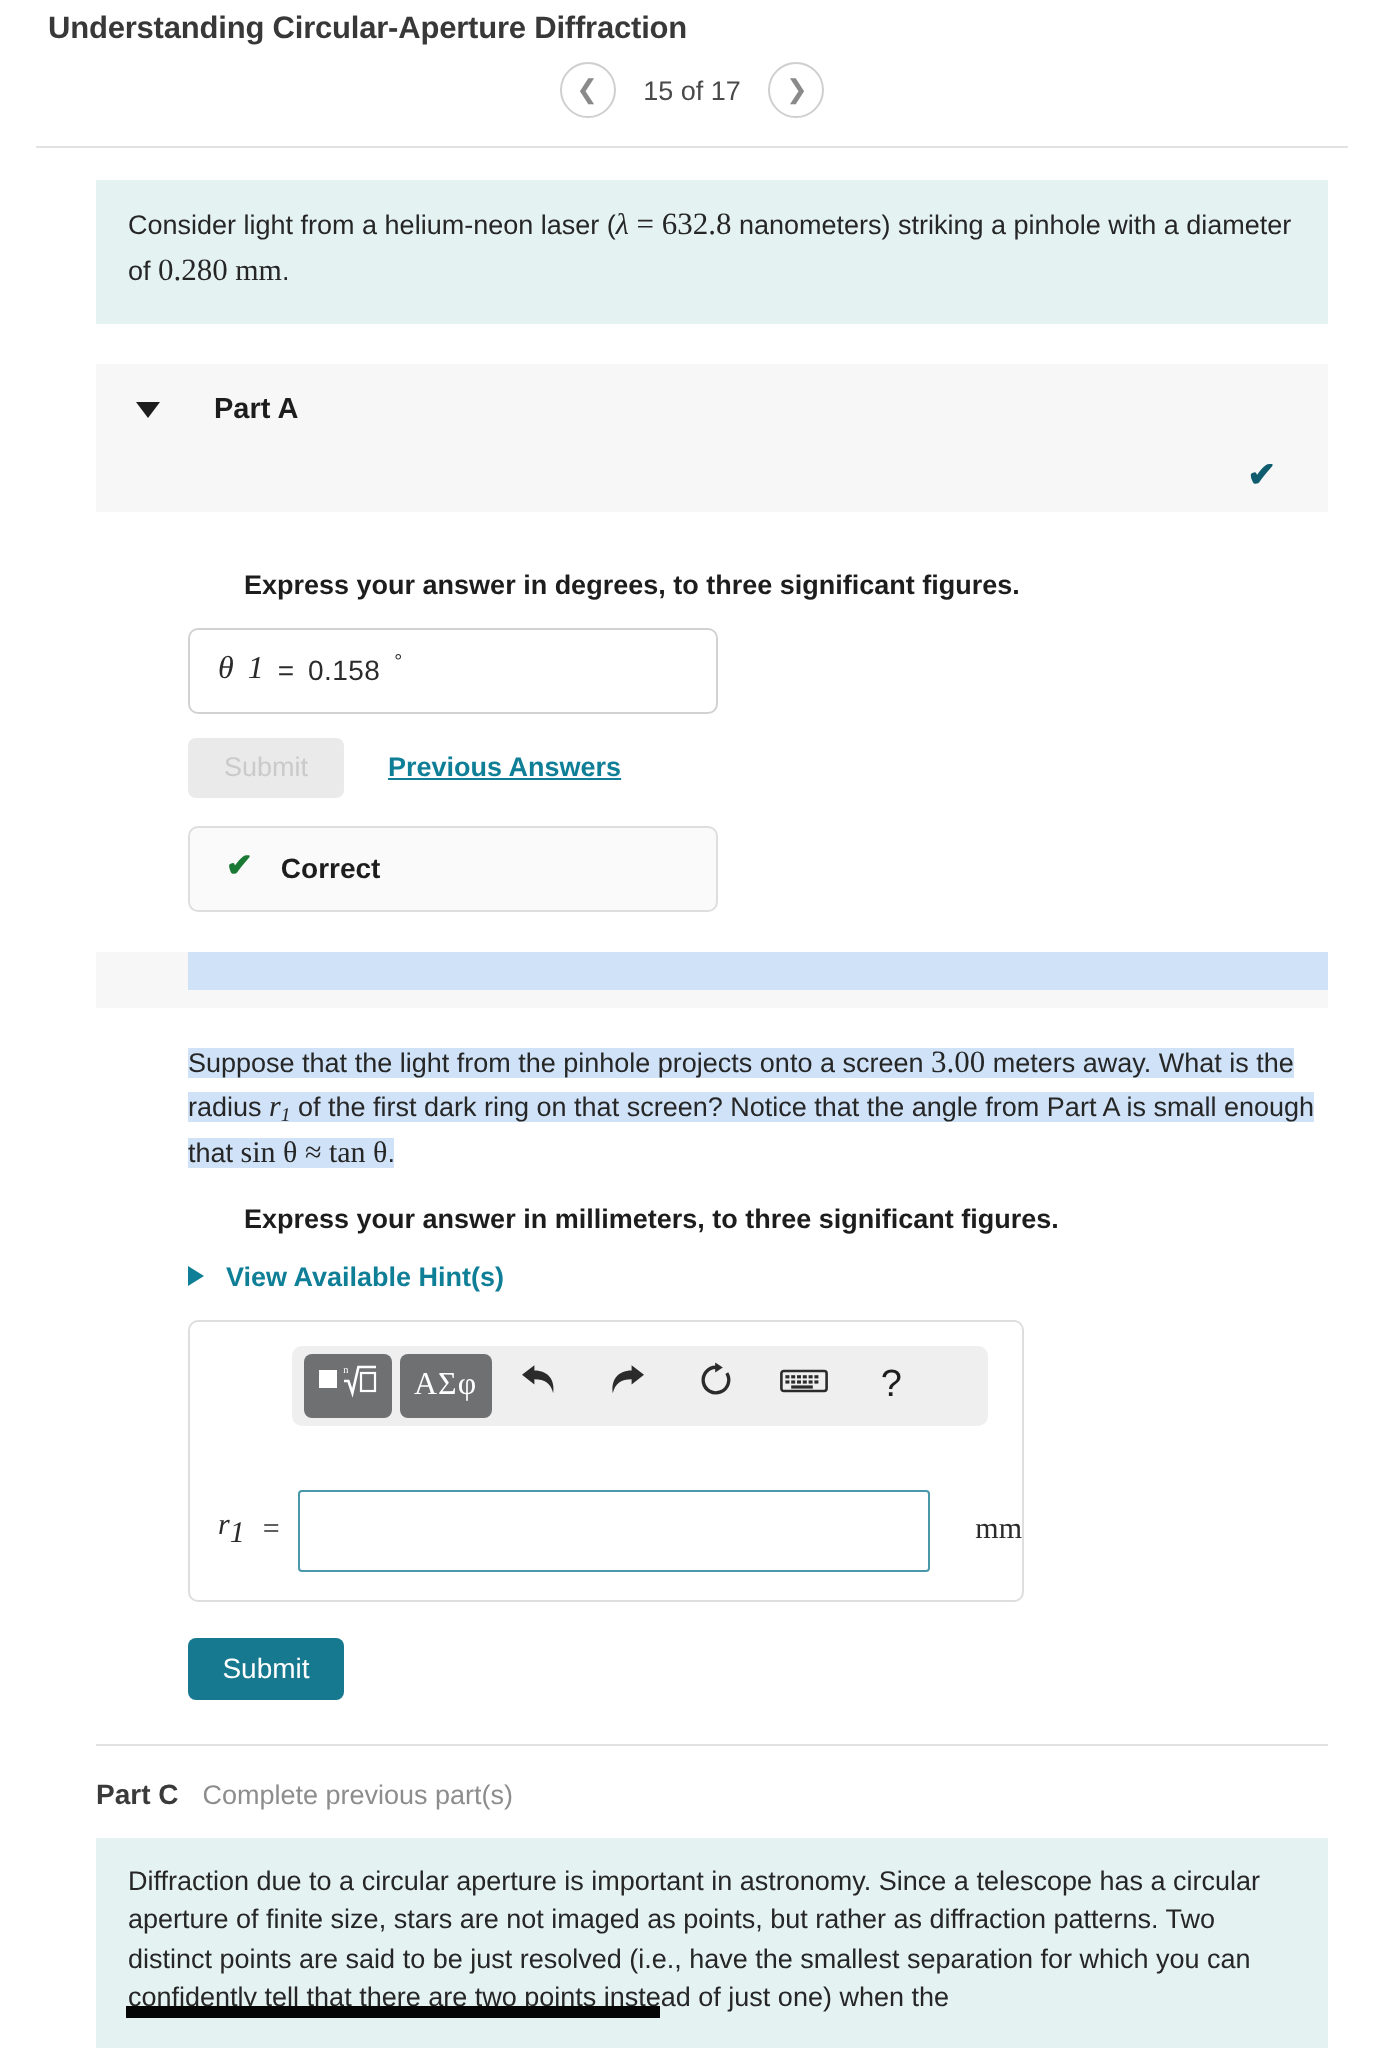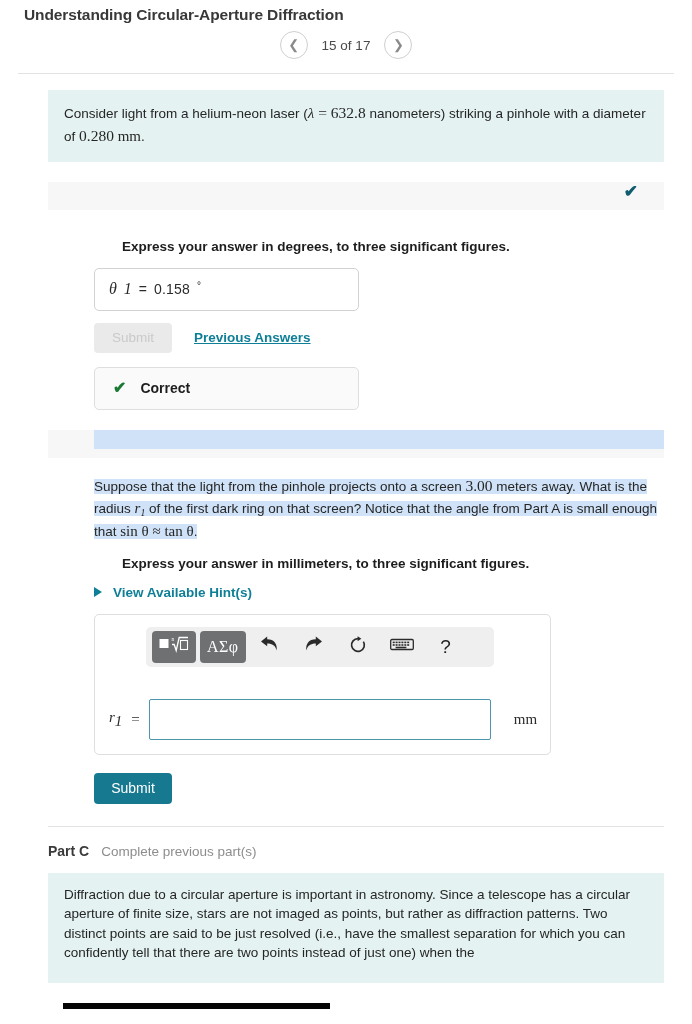--- a/index.html
+++ b/index.html
@@ -208,21 +208,21 @@
     width: 0; height: 0;
     border-top: 5.5px solid transparent;
     border-bottom: 5.5px solid transparent;
     border-left: 8px solid #0f7f97;
   }
   .hint-label { color: #0f7f97; font-size: 13.5px; font-weight: bold; }
 
   
   .editor {
     margin-top: 14px;
-    width: 457px;
+    width: 418px;
     border: 1px solid #dedede;
     border-radius: 5px;
     background: #fff;
     padding: 12px 0 14px 0;
   }
   .toolbar {
     margin: 0 0 0 51px;
     width: 348px;
     height: 40px;
     background: #efefef;
@@ -330,20 +330,24 @@
     </div>
   </div>
 
   <div class="head-rule"></div>
 
   <div class="info-box">
     <span>Consider light from a helium-neon laser (</span><span class="mathit">λ</span><span class="mathnum">&nbsp;</span><span class="mathnum">=</span><span class="mathnum">&nbsp;</span><span class="mathnum">632.8</span><span> nanometers) striking a pinhole with a diameter of </span><span class="mathnum">0.280</span><span class="mathup">&nbsp;</span><span class="mathup">mm</span><span>.</span>
   </div>
 
   <div class="part">
+    <div class="part-header">
+      <div class="caret"></div>
+      <div class="part-name">Part A</div>
+    </div>
     <div class="part-statusbar">
       <div class="status-check">✔</div>
     </div>
 
     <div class="part-body">
       <div class="q-instruction">Express your answer in degrees, to three significant figures.</div>
 
       <div class="answer-box">
         <span class="ans-var">θ</span>
           <span class="ans-var sub">1</span>

